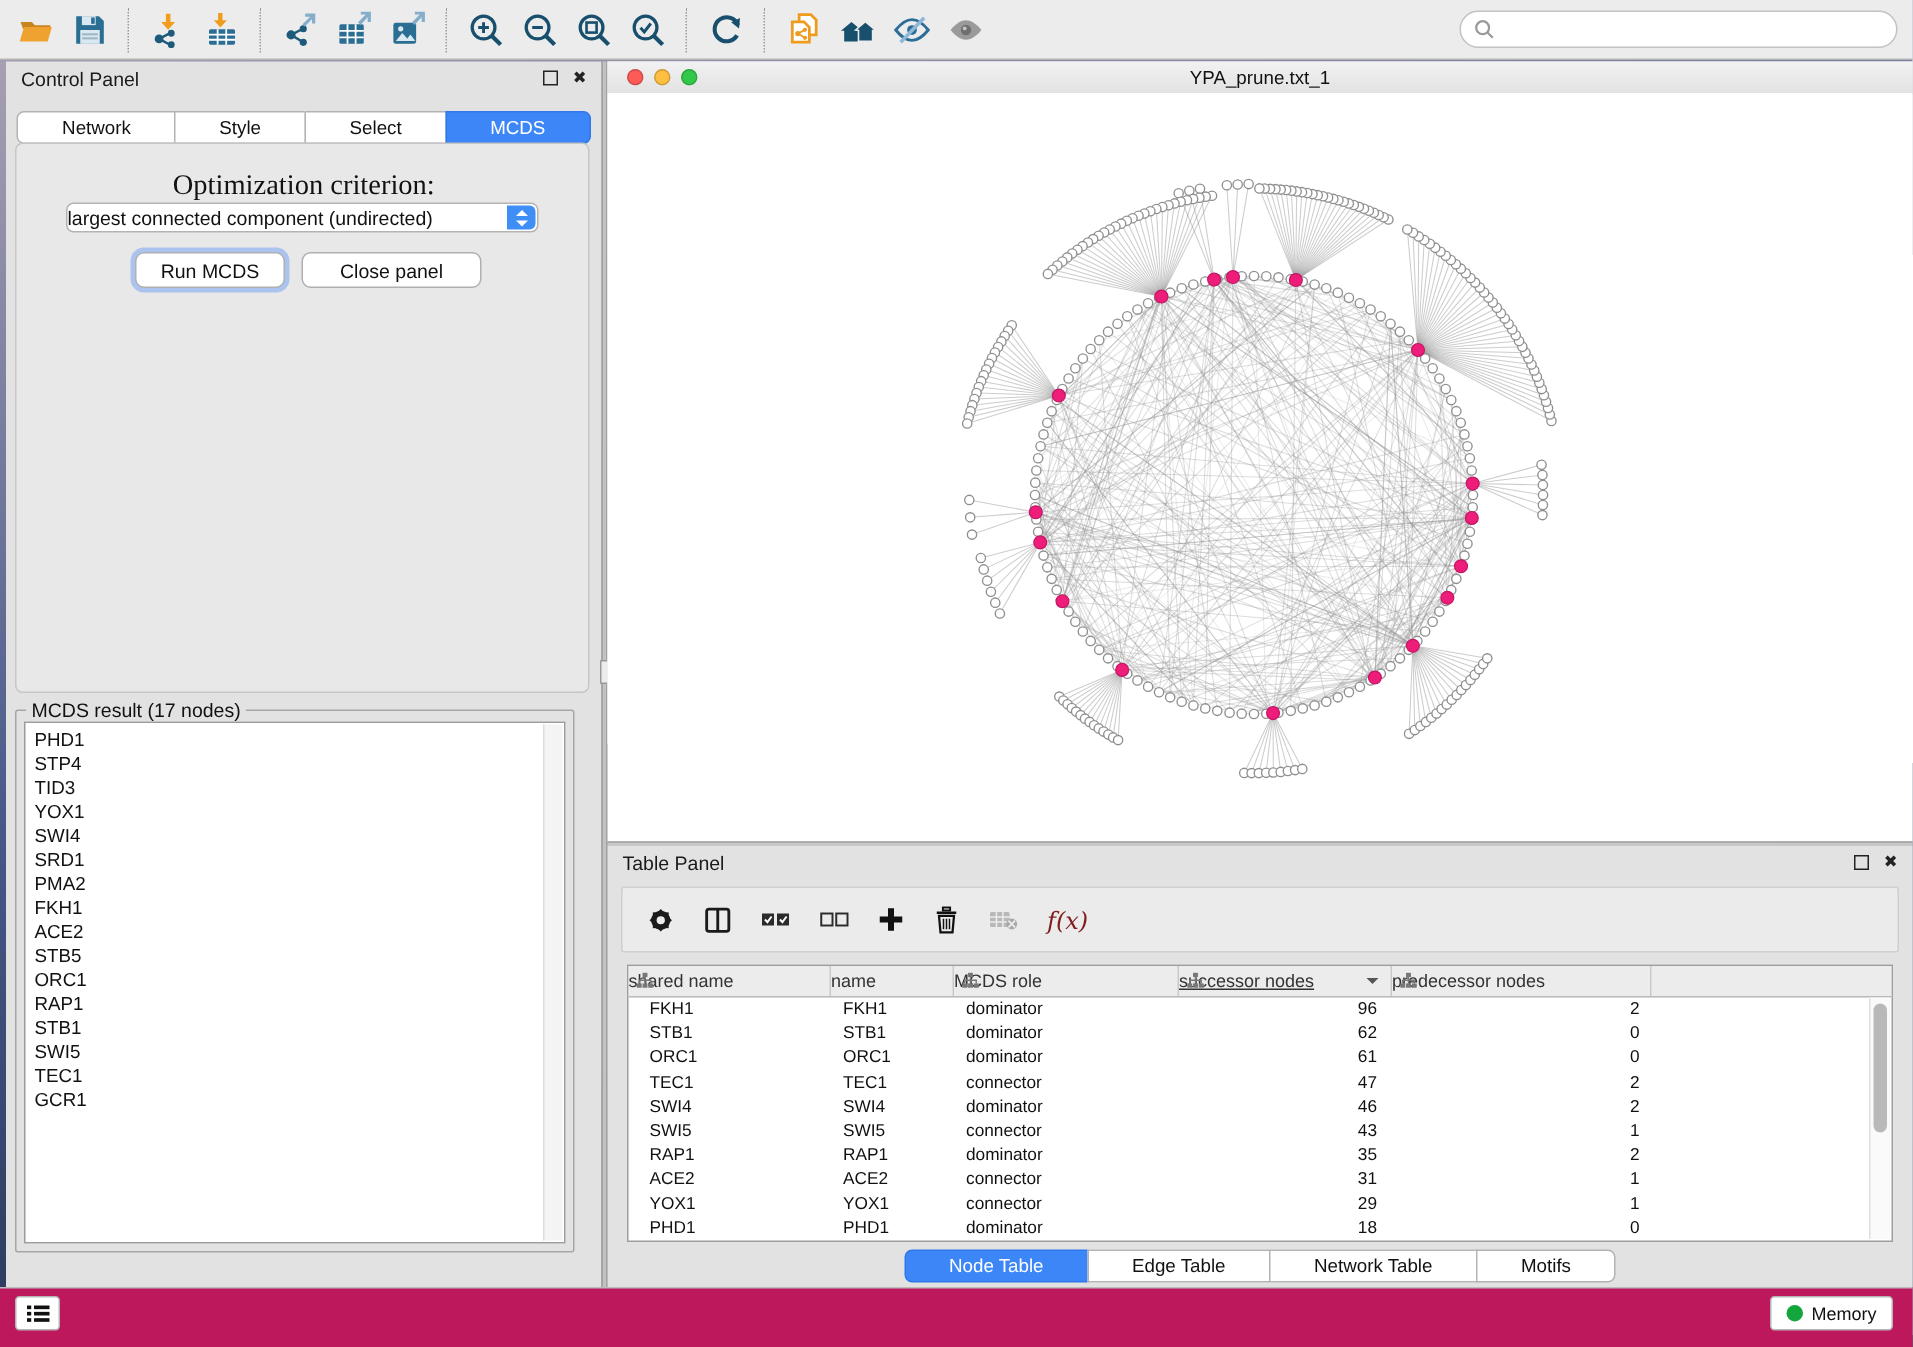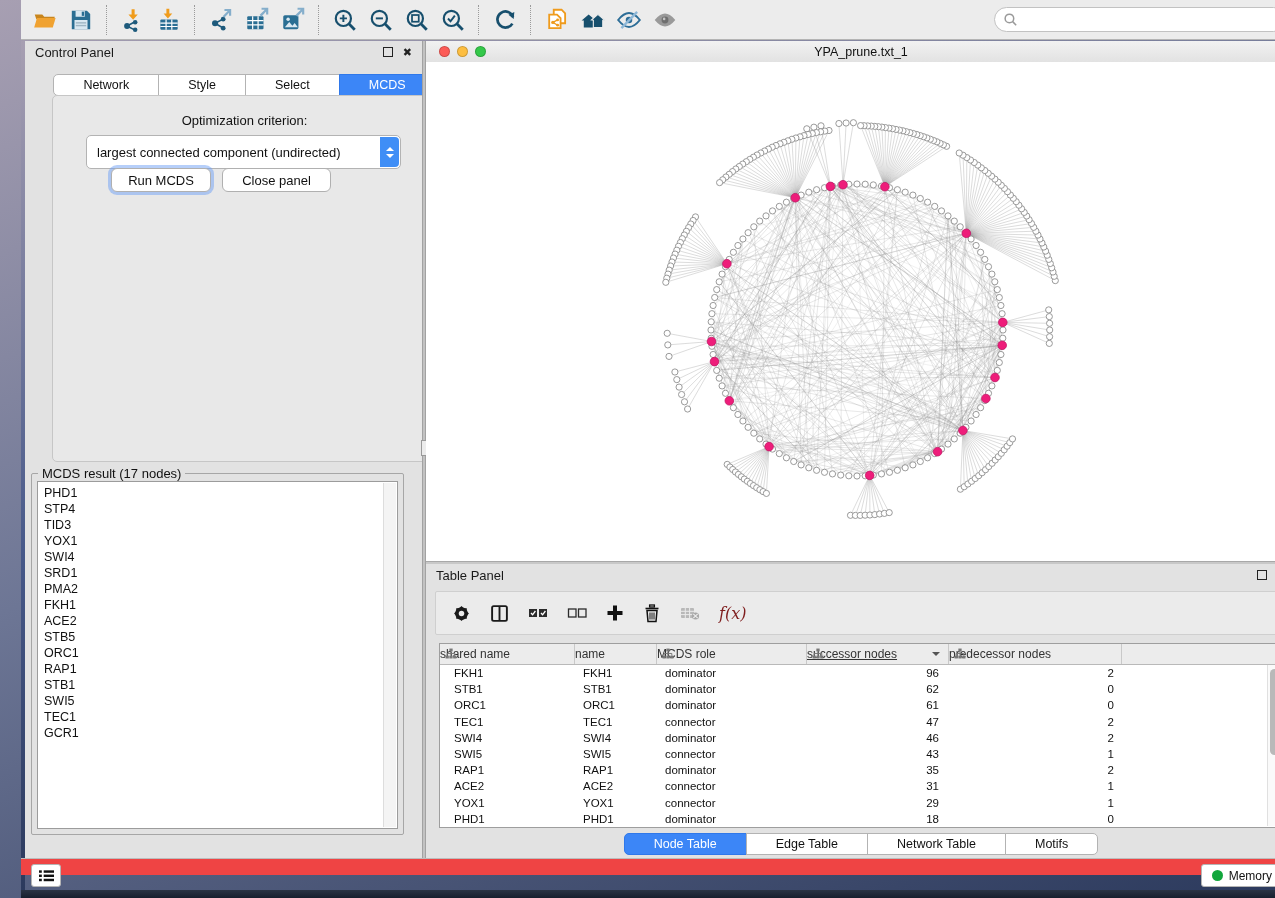--- a/index.html
+++ b/index.html
@@ -2,21 +2,21 @@
 <html><head>
 <meta charset="utf-8">
 <style>
   html,body{margin:0;padding:0;}
   body{
     width:1275px;height:898px;position:relative;overflow:hidden;
     font-family:"Liberation Sans","DejaVu Sans",sans-serif;
     background:linear-gradient(160deg,#a79fb2 0%,#6d7695 45%,#2c3a5d 100%);
     -webkit-font-smoothing:antialiased;
   }
-  .abs{position:absolute;margin-left:21px;}
+  .abs{position:absolute;}
   
   #toolbar{left:0;top:0;width:1275px;height:40px;background:#ececec;border-bottom:1px solid #b4b4b4;
     display:flex;align-items:center;padding-left:6px;box-sizing:border-box;}
   .tbtn{width:36px;height:34px;display:flex;align-items:center;justify-content:center;flex:0 0 auto;border-radius:4px;}
   .tsep{width:1px;height:30px;border-left:1px dotted #9a9a9a;margin:0 7px;flex:0 0 auto;}
   #searchbox{margin-left:auto;margin-right:10px;width:292px;height:25px;background:#fff;border:1px solid #c2c2c2;
     border-radius:13px;display:flex;align-items:center;padding-left:8px;box-sizing:border-box;}
   #searchbox input{border:none;outline:none;background:transparent;font-size:12px;width:250px;font-family:inherit;}
   
   #desk-left{left:0;top:41px;width:4px;height:849px;background:linear-gradient(#a79fb2,#47598a 60%,#2c3a5d);}
@@ -27,31 +27,31 @@
   .panel-titlebar .sp{flex:1;}
   .winicon{font-size:11px;font-weight:bold;color:#222;margin-left:10px;line-height:1;}
   .sqicon{width:8px;height:8px;border:1.5px solid #222;display:inline-block;margin-left:10px;}
   .tabs{display:inline-flex;}
   .tab{background:#fff;border:1px solid #b3b3b3;padding:3px 29px;font-size:12.5px;color:#111;margin-left:-1px;white-space:nowrap;}
   .tab:first-child{border-radius:5px 0 0 5px;margin-left:0;}
   .tab:last-child{border-radius:0 5px 5px 0;}
   .tab.active{background:#3c86f7;border-color:#2f78ea;color:#fff;}
   #cp-tabs{left:0;top:33px;width:100%;text-align:center;}
   #cp-box{left:6px;top:54px;width:383px;height:367px;background:#e8e8e8;border:1px solid #c6c6c6;border-radius:5px;box-sizing:border-box;}
-  #opt-label{left:0;top:72px;width:100%;text-align:center;font-size:13px;color:#111;}
-  #criterion{left:40px;top:94px;width:315px;height:34px;background:#fff;border:1px solid #b3b3b3;border-radius:5px;
-    display:flex;align-items:center;font-size:13px;color:#111;padding-left:10px;box-sizing:border-box;}
+  #opt-label{left:0;top:72px;width:100%;text-align:center;font-size:19px;color:#111;font-family:Liberation Serif, serif;}
+  #criterion{left:40px;top:94px;width:315px;height:20px;background:#fff;border:1px solid #b3b3b3;border-radius:5px;
+    display:flex;align-items:center;font-size:13px;color:#111;box-sizing:border-box;}
   #criterion .stepper{position:absolute;right:1px;top:1px;bottom:1px;width:19px;background:#3f8ef6;border-radius:0 4px 4px 0;
     display:flex;flex-direction:column;align-items:center;justify-content:center;gap:3px;}
   .chev-up{width:0;height:0;border-left:4px solid transparent;border-right:4px solid transparent;border-bottom:4.5px solid #fff;}
   .chev-dn{width:0;height:0;border-left:4px solid transparent;border-right:4px solid transparent;border-top:4.5px solid #fff;}
   .cpbtn{position:absolute;top:127px;height:24px;background:#fff;border:1px solid #b0b0b0;border-radius:6px;
     font-size:13px;color:#111;display:flex;align-items:center;justify-content:center;box-sizing:border-box;font-family:inherit;}
   #run-mcds{left:86px;width:100px;box-shadow:0 0 0 3px rgba(110,160,245,.5);}
-  #close-panel{left:197px;width:109px;}
+  #close-panel{left:197px;width:120px;}
   #result-fieldset{left:6px;top:425px;width:373px;height:369px;border:1px solid #a6a6a6;border-radius:2px;margin:0;padding:0;box-sizing:border-box;}
   #result-fieldset legend{font-size:13px;color:#111;padding:0 4px;margin-left:6px;}
   #mcds-listbox{position:absolute;left:5px;right:5px;top:0;bottom:5px;background:#fff;border:1px solid #9c9c9c;overflow:hidden;}
   #mcds-list{padding:3px 0 0 6px;font-size:12.5px;line-height:16px;color:#111;}
   #mcds-scroll{position:absolute;right:1px;top:1px;bottom:1px;width:12px;background:#f4f4f4;border-left:1px solid #ddd;}
   
   #split-v{left:401px;top:41px;width:4px;height:817px;background:#c2c2c2;border-left:1px solid #a2a2a2;border-right:1px solid #a2a2a2;box-sizing:border-box;}
   #split-grip{left:400px;top:440px;width:6px;height:16px;background:#ececec;border:1px solid #9a9a9a;box-sizing:border-box;}
   
   #network-window{left:405px;top:41px;width:870px;height:455px;background:#fff;}
@@ -75,21 +75,21 @@
   .th0{width:135px;} .th1{width:82px;} .th2{width:150px;} .th3{width:142px;text-decoration:underline;} .th4{width:173px;} .thf{flex:1;border-right:none;}
   .sortv{position:absolute;right:8px;top:8px;width:0;height:0;border-left:4px solid transparent;border-right:4px solid transparent;border-top:4.5px solid #555;}
   .trow{display:flex;height:16.2px;align-items:center;}
   .td{font-size:11.5px;color:#111;box-sizing:border-box;white-space:nowrap;}
   .c0{width:135px;padding-left:14px;} .c1{width:82px;padding-left:8px;} .c2{width:150px;padding-left:8px;}
   .c3{width:142px;text-align:right;padding-right:10px;} .c4{width:173px;text-align:right;padding-right:8px;}
   #nt-scroll{position:absolute;right:1px;top:21px;bottom:1px;width:13px;background:#fafafa;border-left:1px solid #e0e0e0;}
   #nt-thumb{position:absolute;left:2px;top:4px;width:9px;height:86px;background:#b9b9b9;border-radius:5px;}
   #tp-tabs{position:absolute;left:0;top:269px;width:100%;text-align:center;}
   
-  #status-bar{left:0;top:858px;width:1275px;height:17px;background:#ef4444;border-top:1px solid #bcbcbc;box-sizing:border-box;}
+  #status-bar{left:0;top:858px;width:1275px;height:40px;background:#be185d;border-top:1px solid #bcbcbc;box-sizing:border-box;}
   #list-btn{position:absolute;left:10px;top:5px;width:30px;height:23px;background:#fff;border:1px solid #b5b5b5;border-radius:3px;
     display:flex;align-items:center;justify-content:center;box-sizing:border-box;}
   #memory-btn{position:absolute;right:13px;top:5px;height:23px;background:#fff;border:1px solid #b5b5b5;border-radius:3px;
     display:flex;align-items:center;padding:0 10px;gap:6px;font-size:12px;color:#111;box-sizing:border-box;}
   #memory-dot{width:11px;height:11px;border-radius:50%;background:#12a63c;}
 </style>
 </head>
 <body>
 
 <div id="toolbar" class="abs">

